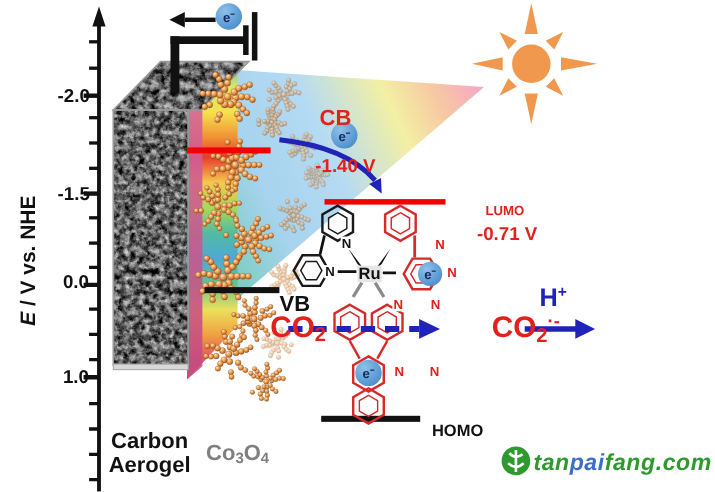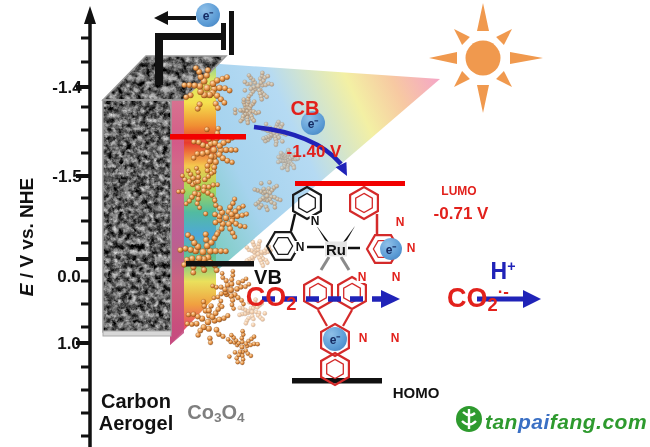--- a/index.html
+++ b/index.html
@@ -744,23 +744,23 @@
     </g>
 
     <g>
       <circle cx="469" cy="419" r="13" style="fill:var(--green)"></circle>
       <path d="M469,409 v20 M463,412 q6,6 12,1 M462,421 q7,7 14,0" stroke="#fff" stroke-width="2.4" fill="none"></path>
     </g>
   </svg>
 
   <div class="lbl axis-label" style="left:26px;top:237px"><i>E</i><span> / V vs. NHE</span></div>
 
-  <div class="lbl tick" style="left:67px;top:87px">-1.4</div>
+  <div class="lbl tick" style="left:67px;top:87px">-2.0</div>
   <div class="lbl tick" style="left:67px;top:176px">-1.5</div>
-  <div class="lbl tick" style="left:69px;top:276px">0.0</div>
+  <div class="lbl tick" style="left:69px;top:256px">0.0</div>
   <div class="lbl tick" style="left:69px;top:343px">1.0</div>
 
   <div class="ecirc" style="left:208px;top:15px;width:24px;height:24px">e⁻</div>
   <div class="ecirc" style="left:313px;top:123px;width:24px;height:24px">e⁻</div>
   <div class="ecirc" style="left:391px;top:249px;width:22px;height:22px">e⁻</div>
   <div class="ecirc" style="left:335px;top:339px;width:24px;height:24px">e⁻</div>
 
   <div class="lbl red" style="left:261px;top:108px;font-size:20px">CB</div>
   <div class="lbl red" style="left:270px;top:151px;font-size:17px">-1.40 V</div>
   <div class="lbl red" style="left:415px;top:191px;font-size:12px">LUMO</div>

